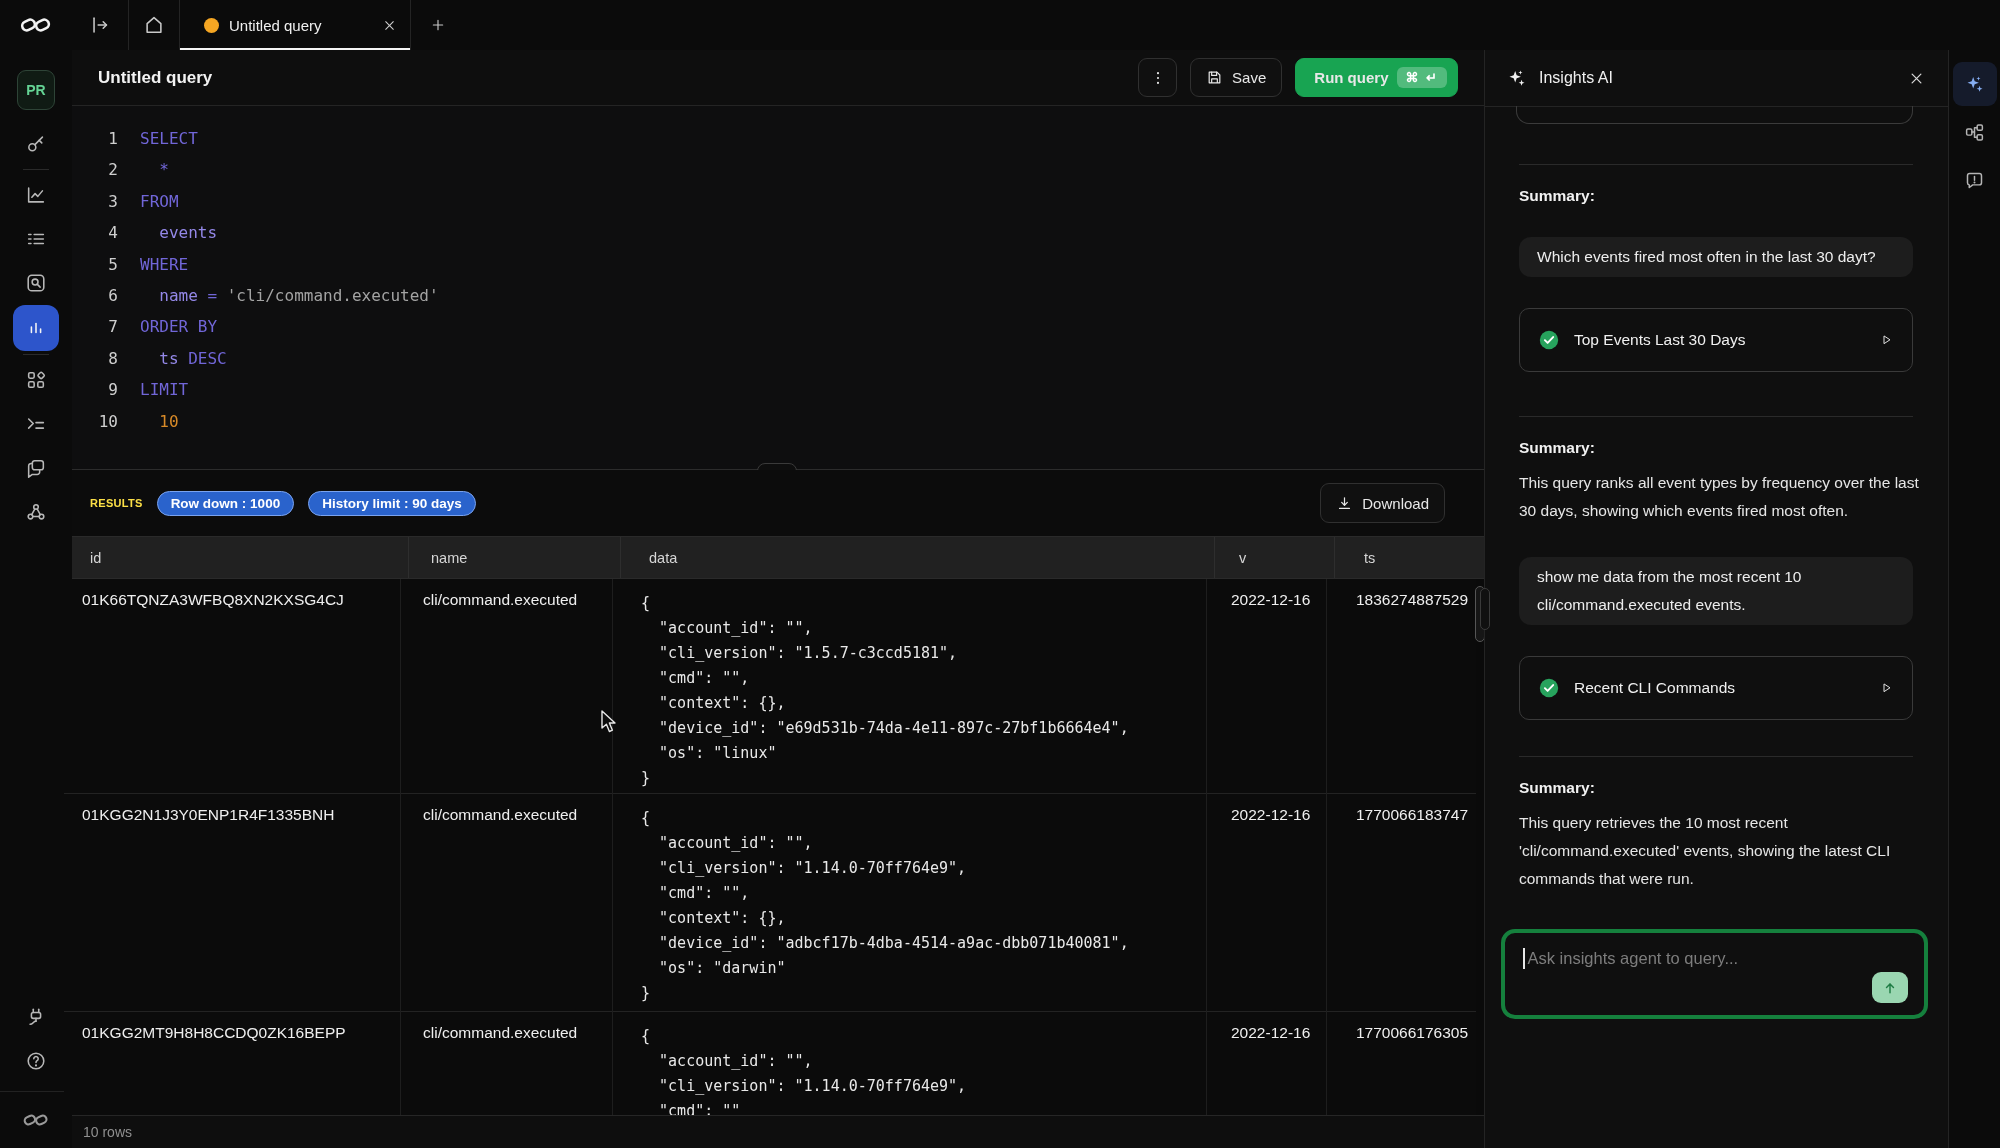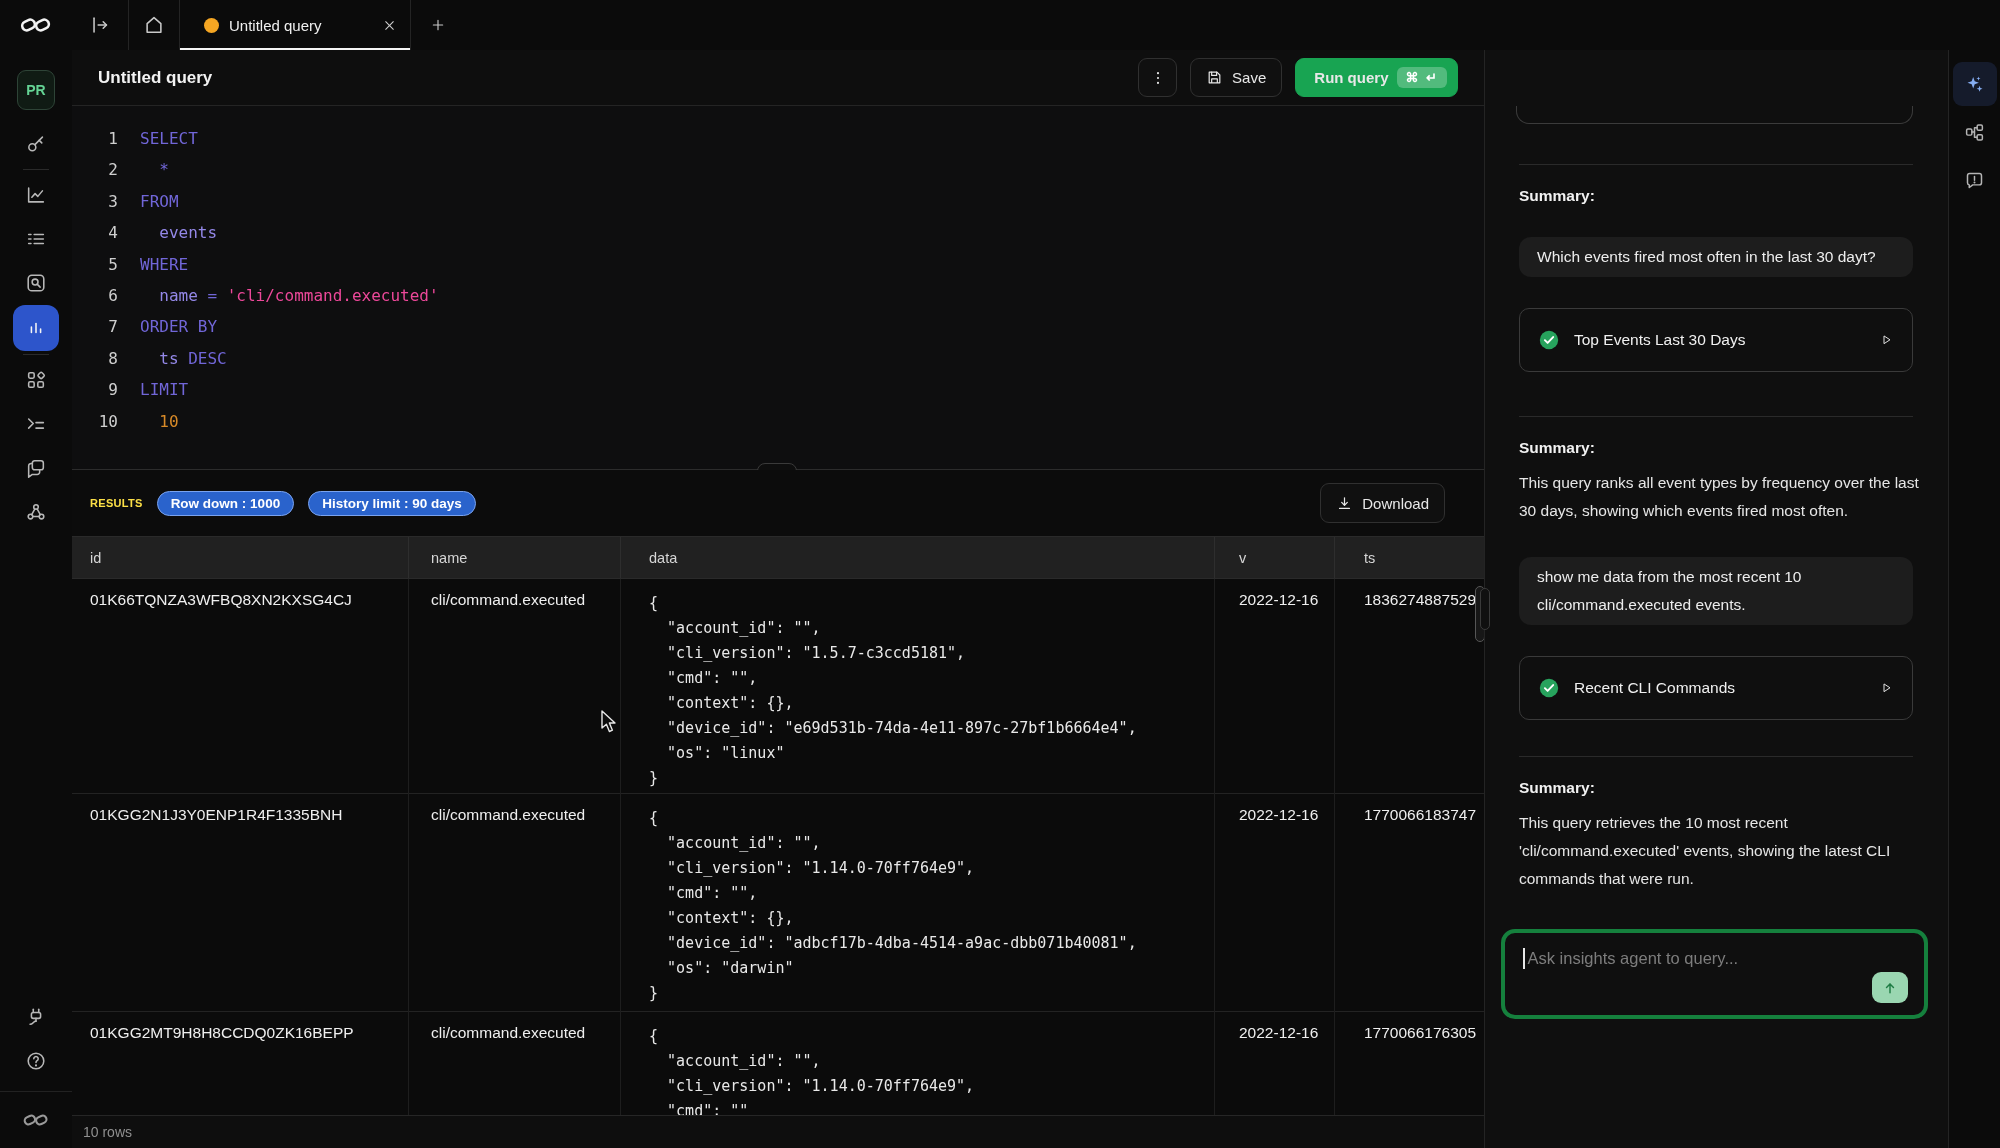--- a/index.html
+++ b/index.html
@@ -56,21 +56,21 @@
   .btn-kebab svg{width:18px;height:18px;}
 
   
   .editor{left:72px;top:106px;width:1412px;height:363px;background:#0e0e0f;padding-top:17px;box-sizing:border-box;
     font-family:"DejaVu Sans Mono", monospace;font-size:16px;line-height:31.4px;}
   .eline{display:flex;}
   .ln{width:46px;text-align:right;color:#cfcfcf;flex:none;}
   .code{padding-left:22px;white-space:pre;}
   .tok-kw{color:#7166d8;}
   .tok-id{color:#9488e8;}
-  .tok-str{color:#ec4899;}
+  .tok-str{color:#a3a3a3;}
   .tok-num{color:#d88a28;}
 
   
   .splitline{left:72px;top:469px;width:1412px;height:1px;background:#2c2c2c;}
   .splithandle{left:757px;top:463px;width:38px;height:14px;background:#0e0e0e;border:1px solid #3a3a3a;border-radius:8px;
     display:flex;align-items:center;justify-content:center;}
   .splithandle i{display:block;width:20px;height:3px;border-radius:2px;background:#6a6a6a;}
 
   
   .rbar{left:72px;top:470px;width:1412px;height:66px;background:#0c0c0c;display:flex;align-items:center;
@@ -81,21 +81,21 @@
   .btn-download{margin-left:auto;height:40px;}
 
   .thead{left:72px;top:536px;width:1412px;height:43px;background:#212121;border-top:1px solid #2a2a2a;border-bottom:1px solid #2a2a2a;
     box-sizing:border-box;display:grid;grid-template-columns:336px 212px 594px 120px 150px;align-items:center;
     color:#d6d6d6;font-size:14.5px;}
   .thead > div{height:100%;display:flex;align-items:center;}
   .thead > div + div{border-left:1px solid #2e2e2e;}
   .c-id{padding-left:18px;}  .c-name{padding-left:22px;}  .c-data{padding-left:28px;}
   .c-v{padding-left:24px;}   .c-ts{padding-left:29px;}
 
-  .tbody{left:72px;top:579px;width:1412px;height:536px;overflow:hidden;background:#0b0b0b;}
+  .tbody{left:64px;top:579px;width:1412px;height:536px;overflow:hidden;background:#0b0b0b;}
   .trow{display:grid;grid-template-columns:336px 212px 594px 120px 150px;border-bottom:1px solid #232323;}
   .trow > div{padding-top:12px;padding-bottom:12px;font-size:15.5px;color:#efefef;box-sizing:border-box;}
   .trow > div + div{border-left:1px solid #1e1e1e;}
   .cell-json{font-family:"DejaVu Sans Mono", monospace;font-size:15px;line-height:25px;white-space:pre;color:#e9e9e9;}
   .tfoot{left:72px;top:1115px;width:1412px;height:33px;background:#0e0e0e;border-top:1px solid #262626;box-sizing:border-box;
     display:flex;align-items:center;padding-left:11px;color:#909090;font-size:14px;}
   .tscroll{left:1475px;top:586px;width:8px;height:54px;border:1px solid #565656;border-radius:5px;background:rgba(255,255,255,.05);}
 
   
   .insights{left:1484px;top:50px;width:464px;height:1098px;background:#0f0f0f;border-left:1px solid #242424;box-sizing:border-box;}
@@ -441,20 +441,33 @@
       <div class="c-v"><span>2022-12-16</span></div>
       <div class="c-ts"><span>1770066176305</span></div>
     </div>
   </div>
 <div class="abs tfoot">
   <span>10 rows</span>
 </div>
 <div class="abs tscroll"></div>
 
 <div class="abs insights">
+  <div class="ins-header">
+    <span class="spark">
+        <svg viewBox="0 0 24 24" fill="currentColor">
+          <path d="M10.5 3.5 12.2 8.3 17 10l-4.8 1.7L10.5 16.5 8.8 11.7 4 10l4.8-1.7z"></path>
+          <path d="M17.8 13.5l.9 2.5 2.5.9-2.5.9-.9 2.5-.9-2.5-2.5-.9 2.5-.9z"></path>
+          <path d="M16.5 2.8l.6 1.8 1.8.6-1.8.6-.6 1.8-.6-1.8-1.8-.6 1.8-.6z"></path>
+        </svg>
+      </span>
+    <span class="ins-title">Insights AI</span>
+    <button class="ins-close"><span class="icn"><svg viewBox="0 0 24 24" fill="none" stroke="currentColor" stroke-width="1.7" stroke-linecap="round" stroke-linejoin="round">
+            <path d="M5 5l14 14M19 5 5 19" stroke-width="2"></path>
+          </svg></span></button>
+  </div>
   <div class="ins-body" id="ins-body">
     <div class="partial-card"></div>
   <div class="ins-divider"></div>
       <div class="ins-section">
         <div class="sum-label">Summary:</div>
         <div class="q-bubble">Which events fired most often in the last 30 dayt?</div>
         <button class="action-btn">
           <span class="icn chk">
             <svg viewBox="0 0 24 24">
               <circle cx="12" cy="12" r="10" fill="var(--check-green)"></circle>

